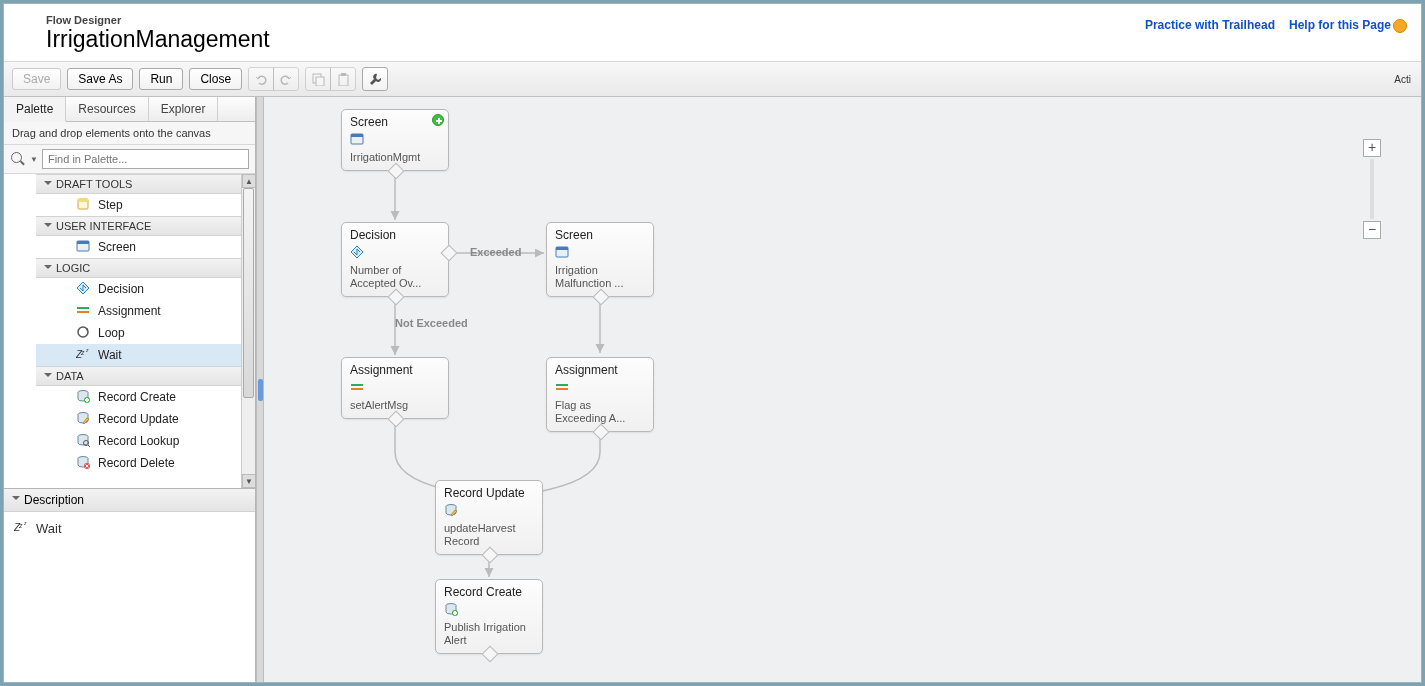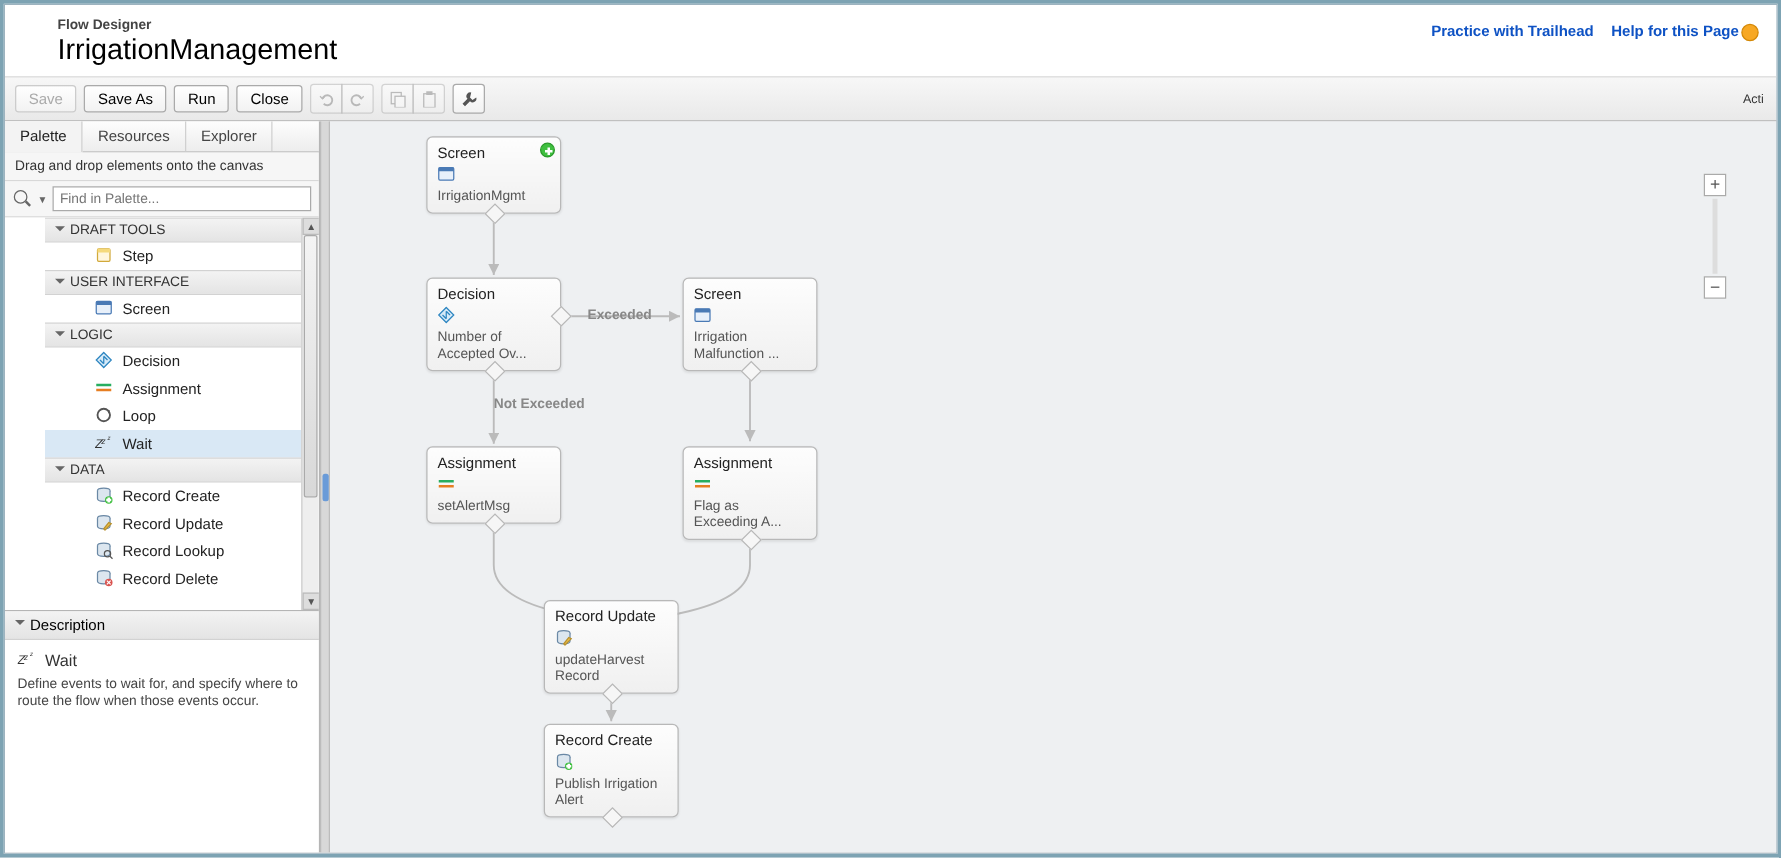--- a/index.html
+++ b/index.html
@@ -286,21 +286,20 @@
       </div>
       <div class="desc-section">
         <div class="desc-header">Description</div>
         <div class="desc-body">
           <div class="desc-title">
             <svg class="item-icon">
                 <use href="#ico-wait"></use>
               </svg>
             <span>Wait</span>
           </div>
-          <div class="desc-text">Define events to wait for, and specify where to route the flow when those events occur.</div>
         </div>
       </div>
     </div>
 
     <div class="splitter">
         <div class="splitter-handle"></div>
       </div>
 
     <div class="canvas">
       <svg class="flow-svg">

